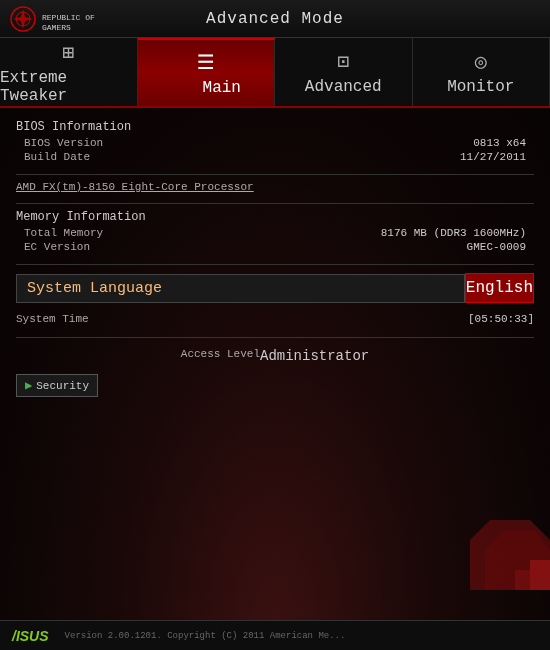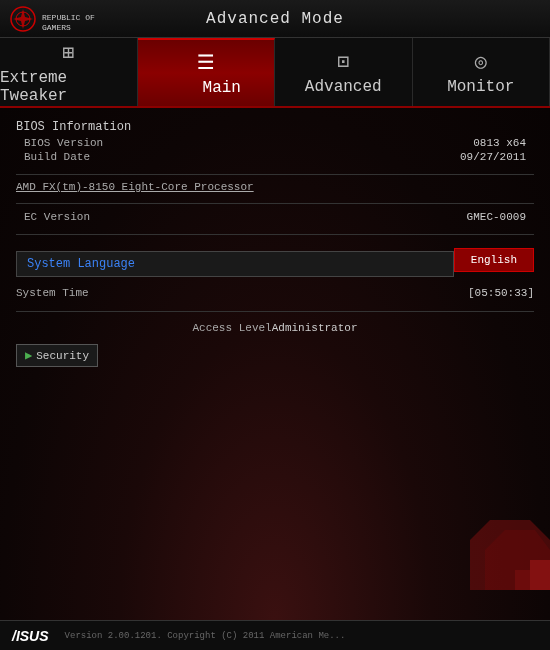--- a/index.html
+++ b/index.html
@@ -130,33 +130,32 @@
     
     .language-row {
       display: flex;
       align-items: center;
       margin: 8px 0;
       gap: 0;
     }
     .language-label-box {
       background: #1a1a1a;
       border: 1px solid #444;
-      color: #3b82f6;
-      font-size: 12px;
+      color: #fdba74;
+      font-size: 15px;
       padding: 5px 10px;
       flex: 1;
       font-family: 'Courier New', monospace;
-      margin-top: 8px;
     }
     .language-value-box {
       background: #8b0000;
       border: 1px solid #cc0000;
       color: #fff;
-      font-size: 11px;
-      padding: 5px 16px;
+      font-size: 16px;
+      padding: 5px 0;
       cursor: pointer;
       font-family: 'Courier New', monospace;
       white-space: nowrap;
     }
 
     
     .datetime-row {
       display: flex;
       justify-content: space-between;
       padding: 2px 0;
@@ -175,21 +174,21 @@
       display: flex;
       justify-content: center;
       padding: 4px 0;
     }
     .access-label {
       color: #aaa;
       font-size: 11px;
     }
     .access-value {
       color: #ccc;
-      font-size: 11px;
+      font-size: 14px;
     }
 
     
     .security-btn {
       display: inline-flex;
       align-items: center;
       gap: 4px;
       background: #1a1a1a;
       border: 1px solid #555;
       color: #ccc;
@@ -222,21 +221,21 @@
       color: #666;
       font-size: 9px;
       flex: 1;
     }
 
     
     .rog-svg { width: 30px; height: 30px; }
 
     
     .asus-logo {
-      color: #ffffff;
+      color: #84cc16;
       font-size: 14px;
       font-style: italic;
       font-weight: bold;
       font-family: Arial, sans-serif;
     }
 
     
     .corner-deco {
       position: absolute;
       bottom: 30px;
@@ -287,35 +286,40 @@
 
   
   <div class="info-section">
     <div class="section-title">BIOS Information</div>
     <div class="info-row">
       <span class="info-label">BIOS Version</span>
       <span class="info-value">0813 x64</span>
     </div>
     <div class="info-row">
       <span class="info-label">Build Date</span>
-      <span class="info-value">09/27/2011</span>
+      <span class="info-value">11/27/2011</span>
     </div>
   </div>
 
   <div class="divider"></div>
 
   
   <div class="info-section">
     <div class="info-full">AMD FX(tm)-8150 Eight-Core Processor</div>
   </div>
 
   <div class="divider"></div>
 
   
   <div class="info-section">
+    <div class="section-title">Memory Information</div>
+    <div class="info-row">
+      <span class="info-label">Total Memory</span>
+      <span class="info-value">8176 MB (DDR3 1600MHz)</span>
+    </div>
     <div class="info-row">
       <span class="info-label">EC Version</span>
       <span class="info-value">GMEC-0009</span>
     </div>
   </div>
 
   <div class="divider"></div>
 
   
   <div class="language-row">

